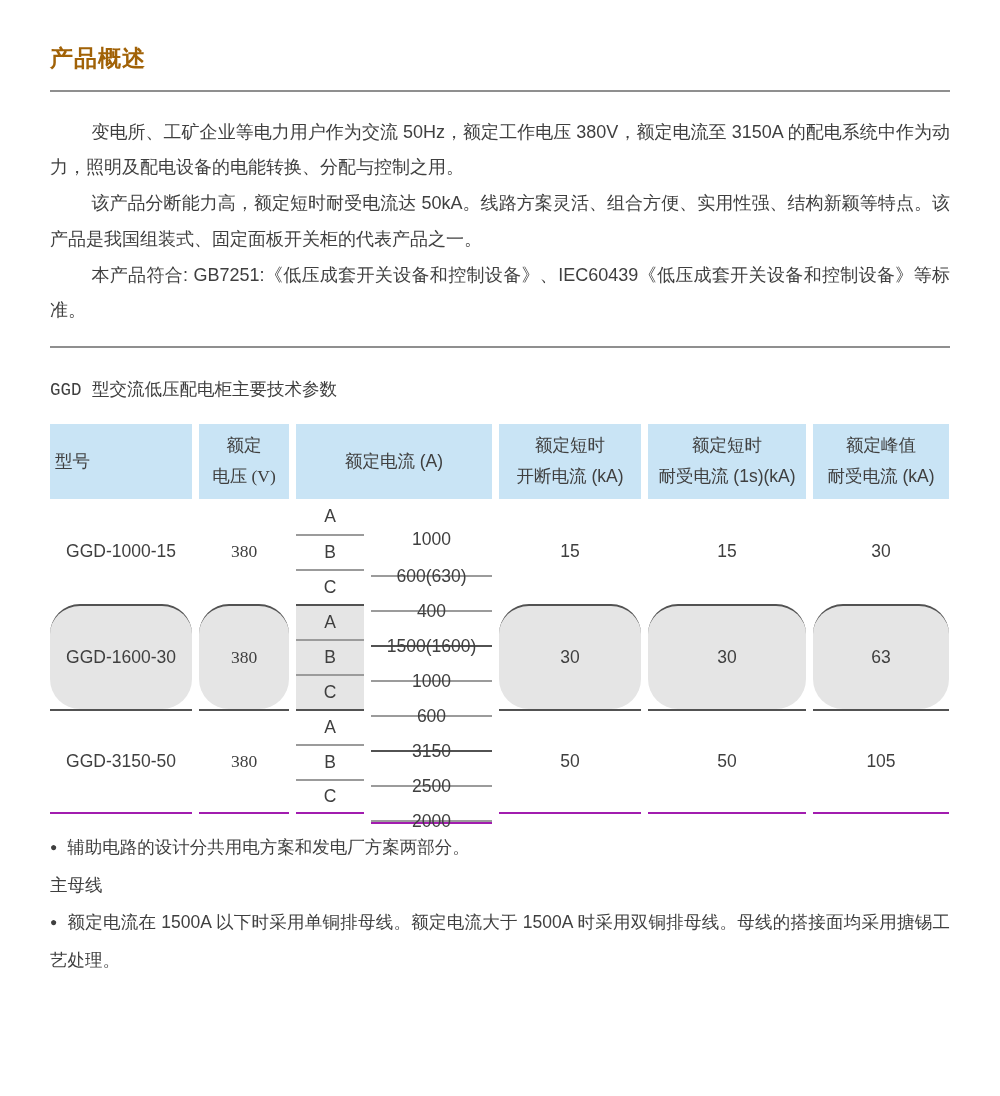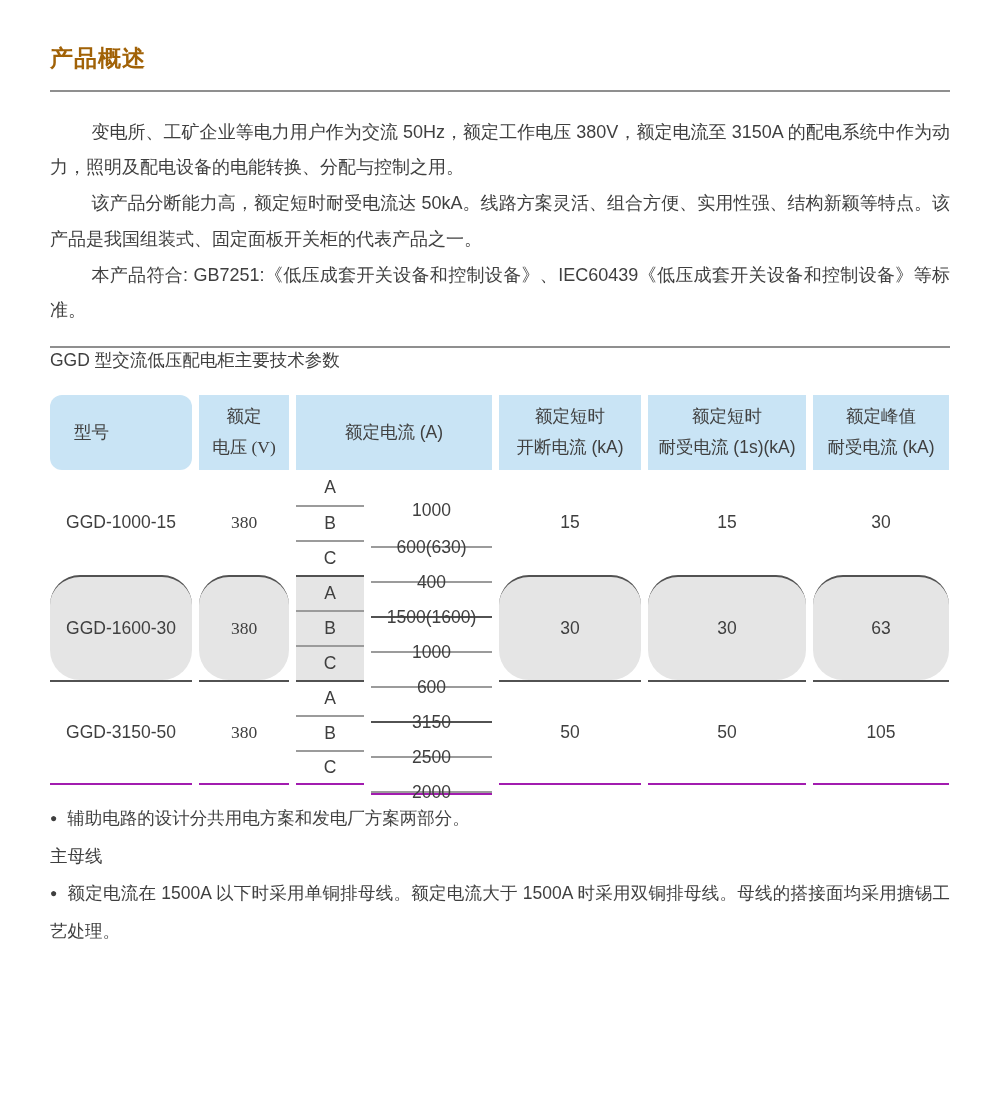--- a/index.html
+++ b/index.html
@@ -24,40 +24,40 @@
   .rule {
     height: 0;
     border-top: 2px solid #8f8f8f;
     margin-top: 17px;
   }
 
   .intro { margin-top: 23px; font-size: 18px; line-height: 35.7px; text-align: justify; }
   .intro p { margin: 0; text-indent: 2.3em; }
 
   .tech-title { margin-top: 38px; }
-  .caption { font-size: 17.5px; }
+  .caption { margin-top: 29px; font-size: 17.5px; font-family: Liberation Mono, monospace; }
 
   
   .tech-table {
     margin-top: 23px;
     display: grid;
     grid-template-columns: 142px 90px 68px 121px 142px 158px 136px;
     grid-template-rows: 75px repeat(9, 35px);
     column-gap: 7px;
     font-size: 17.5px;
   }
   .cell {
     display: flex;
     align-items: center;
     justify-content: center;
     box-sizing: border-box;
     text-align: center;
   }
   .th { background: #c9e4f5; flex-direction: column; line-height: 31px; }
-  .th-model { align-items: flex-start; padding-left: 24px; border-radius: 12px; }
+  .th-model { align-items: flex-start; padding-left: 5px; }
   .g2bg { background: #e5e5e5; }
   .dark-top { border-top: 2px solid #525252; }
   .dark-bottom { border-bottom: 2px solid #a21caf; }
   .light-top { border-top: 2px solid #9b9b9b; }
 
   .c1 { grid-column: 1; } .c2 { grid-column: 2; font-family: Liberation Serif, serif; } .c3 { grid-column: 3; }
   .c4 { grid-column: 4; margin-top: 41px; } .c5 { grid-column: 5; } .c6 { grid-column: 6; }
   .c7 { grid-column: 7; }
   .hc3 { grid-column: 3 / span 2; }
   .hrow { grid-row: 1; }

